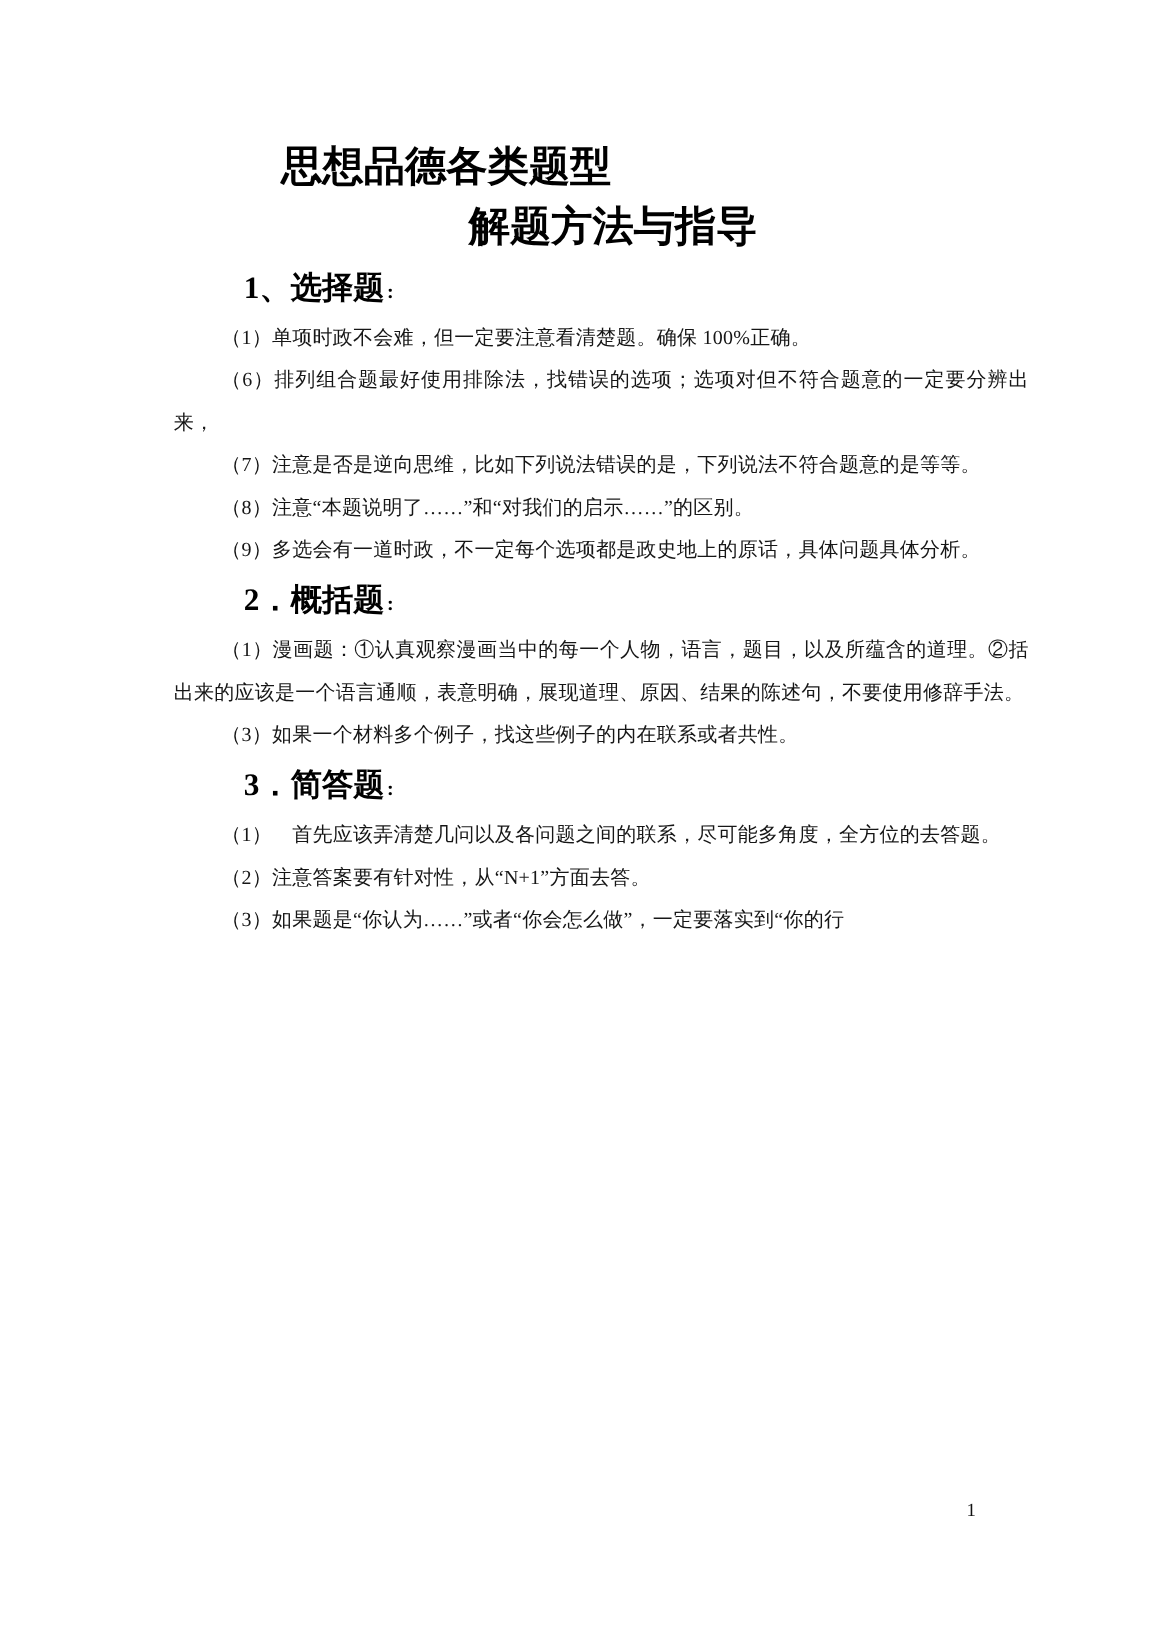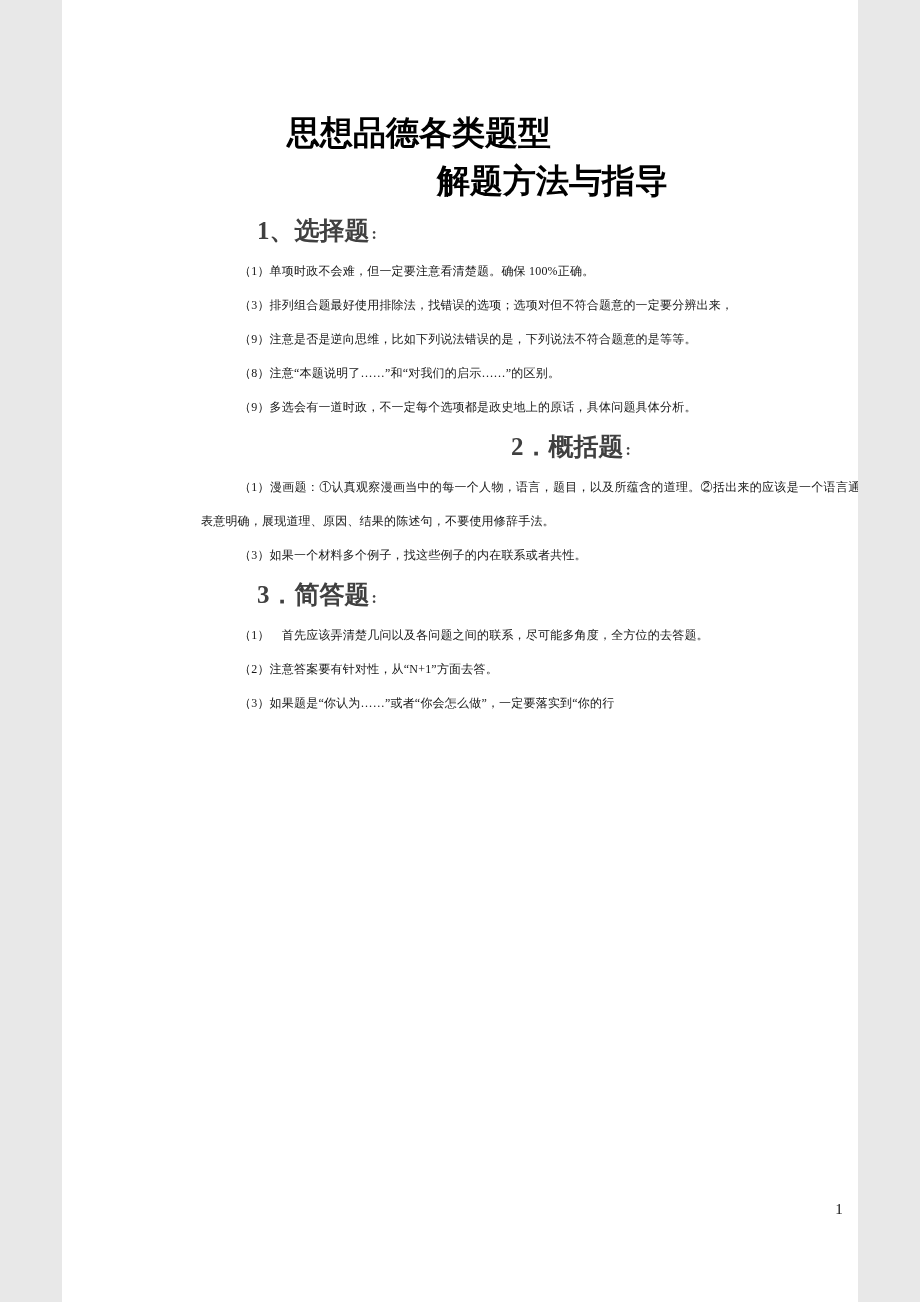--- a/index.html
+++ b/index.html
@@ -1,18 +1,18 @@
 <!DOCTYPE html>
 <html><head>
 <meta charset="utf-8">
 <style>
   html, body { margin:0; padding:0; background:#e8e8e8; }
   .page {
     position:relative;
-    width:796px; height:1302px;
+    width:920px; height:1302px;
     margin:0 auto;
     background:#ffffff;
     font-family:"Liberation Serif", serif;
     color:#161616;
     overflow:hidden;
   }
   .content {
     position:absolute;
     left:139px; top:0;
     width:684px;
@@ -22,37 +22,37 @@
     font-weight:bold;
     color:#000;
     font-size:33px;
     line-height:42px;
     white-space:nowrap;
   }
   .title-line.first  { margin:112px 0 0 86px; }
   .title-line.second { margin:6px 0 0 236px; }
   .sec-heading {
     font-weight:bold;
-    color:#404040;
+    color:#000000;
     font-size:25px;
     line-height:36px;
     white-space:nowrap;
   }
   .sec-heading.h1 { margin:10px 0 2px 56px; }
-  .sec-heading.h2 { margin:4px 0 2px 56px;text-align:center; }
+  .sec-heading.h2 { margin:4px 0 2px 56px; }
   .sec-heading.h3 { margin:4px 0 2px 56px; }
   .h-num   { font-family:"Liberation Serif", serif; }
   .h-title { font-family:"Liberation Sans", sans-serif; }
   .h-colon {
     font-family:"Liberation Serif", serif;
     font-size:16px;
     margin-left:2px;
   }
   .para {
-    font-size:12px;
+    font-size:16px;
     line-height:34px;
     text-indent:38px;
     text-align:justify;
     letter-spacing:0.2px;
   }
   .page-number {
     position:absolute;
     left:768px; top:1200px;
     width:18px;
     text-align:center;
@@ -67,22 +67,22 @@
 <div class="page">
   <div class="content">
 
     <div class="title-line first">思想品德各类题型</div>
     <div class="title-line second">解题方法与指导</div>
 
     <div class="sec-heading h1">
       <span class="h-num">1、</span><span class="h-title">选择题</span><span class="h-colon">:</span>
     </div>
     <div class="para">（1）单项时政不会难，但一定要注意看清楚题。确保 100%正确。</div>
-    <div class="para">（3）排列组合题最好使用排除法，找错误的选项；选项对但不符合题意的一定要分辨出来，</div>
-    <div class="para">（9）注意是否是逆向思维，比如下列说法错误的是，下列说法不符合题意的是等等。</div>
+    <div class="para">（6）排列组合题最好使用排除法，找错误的选项；选项对但不符合题意的一定要分辨出来，</div>
+    <div class="para">（7）注意是否是逆向思维，比如下列说法错误的是，下列说法不符合题意的是等等。</div>
     <div class="para">（8）注意“本题说明了……”和“对我们的启示……”的区别。</div>
     <div class="para">（9）多选会有一道时政，不一定每个选项都是政史地上的原话，具体问题具体分析。</div>
 
     <div class="sec-heading h2">
       <span class="h-num">2．</span><span class="h-title">概括题</span><span class="h-colon">:</span>
     </div>
     <div class="para">（1）漫画题：①认真观察漫画当中的每一个人物，语言，题目，以及所蕴含的道理。②括出来的应该是一个语言通顺，表意明确，展现道理、原因、结果的陈述句，不要使用修辞手法。</div>
     <div class="para">（3）如果一个材料多个例子，找这些例子的内在联系或者共性。</div>
 
     <div class="sec-heading h3">

